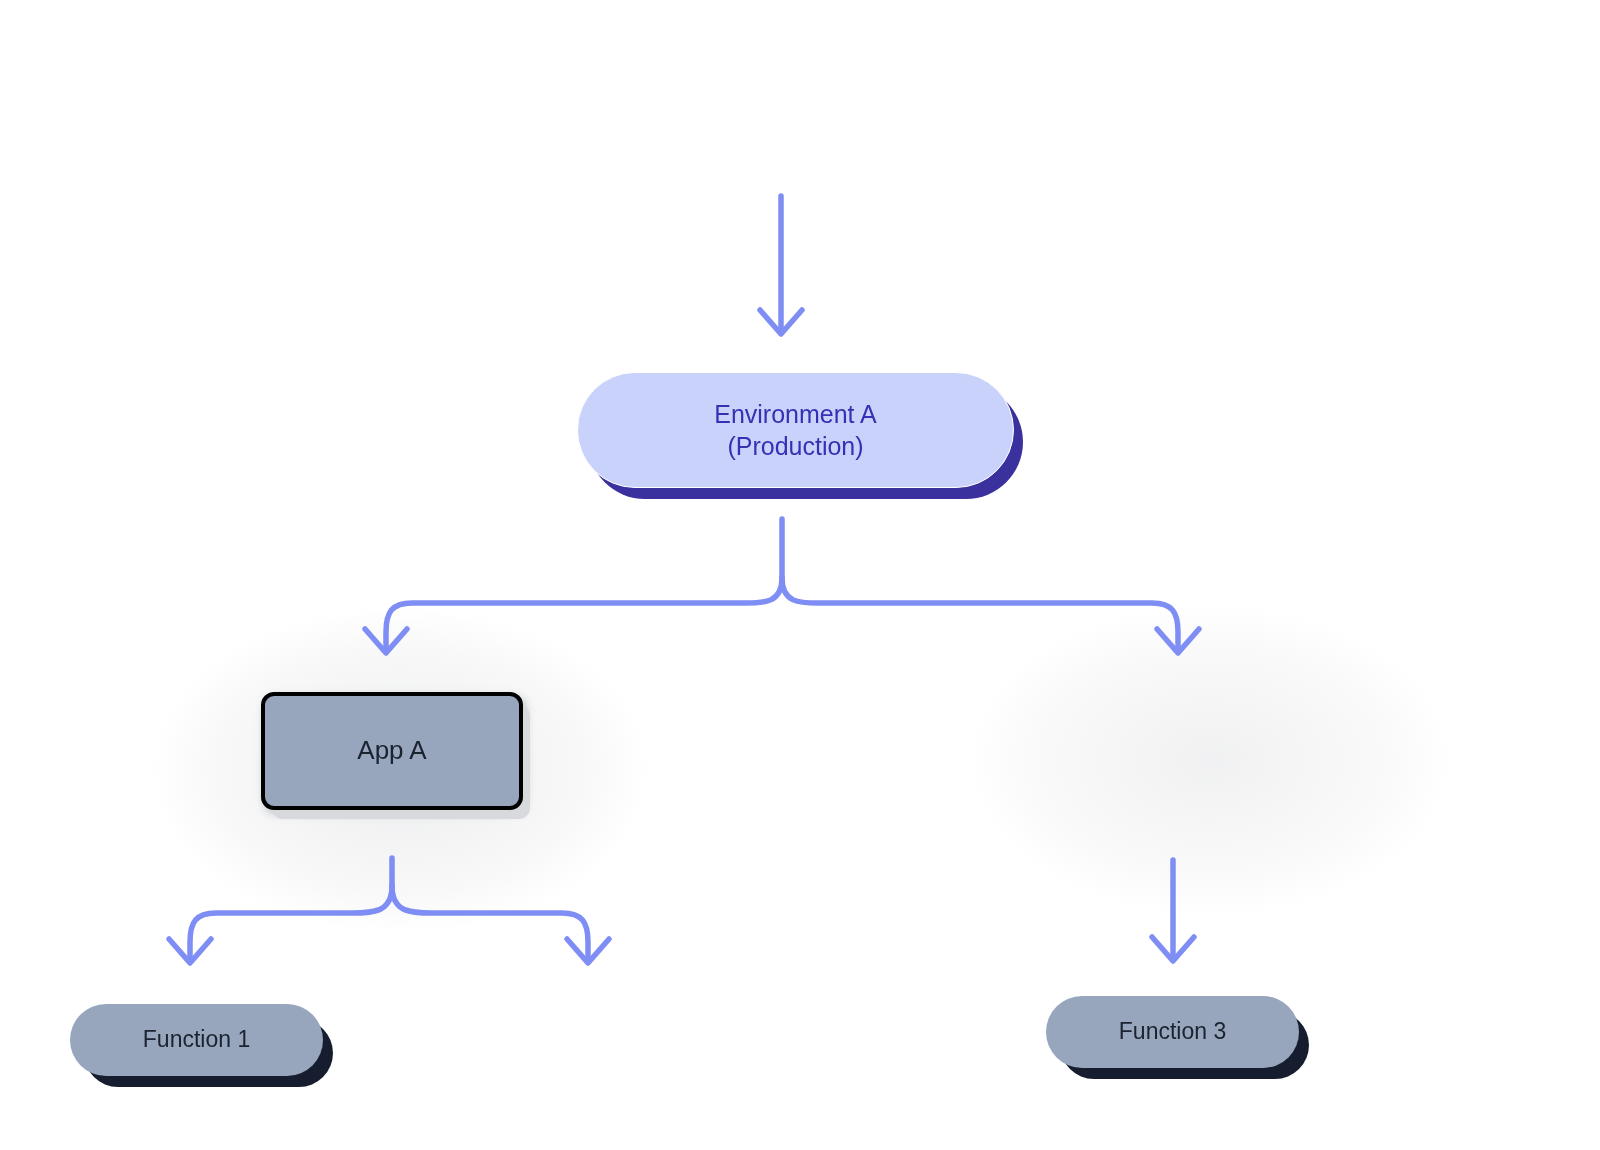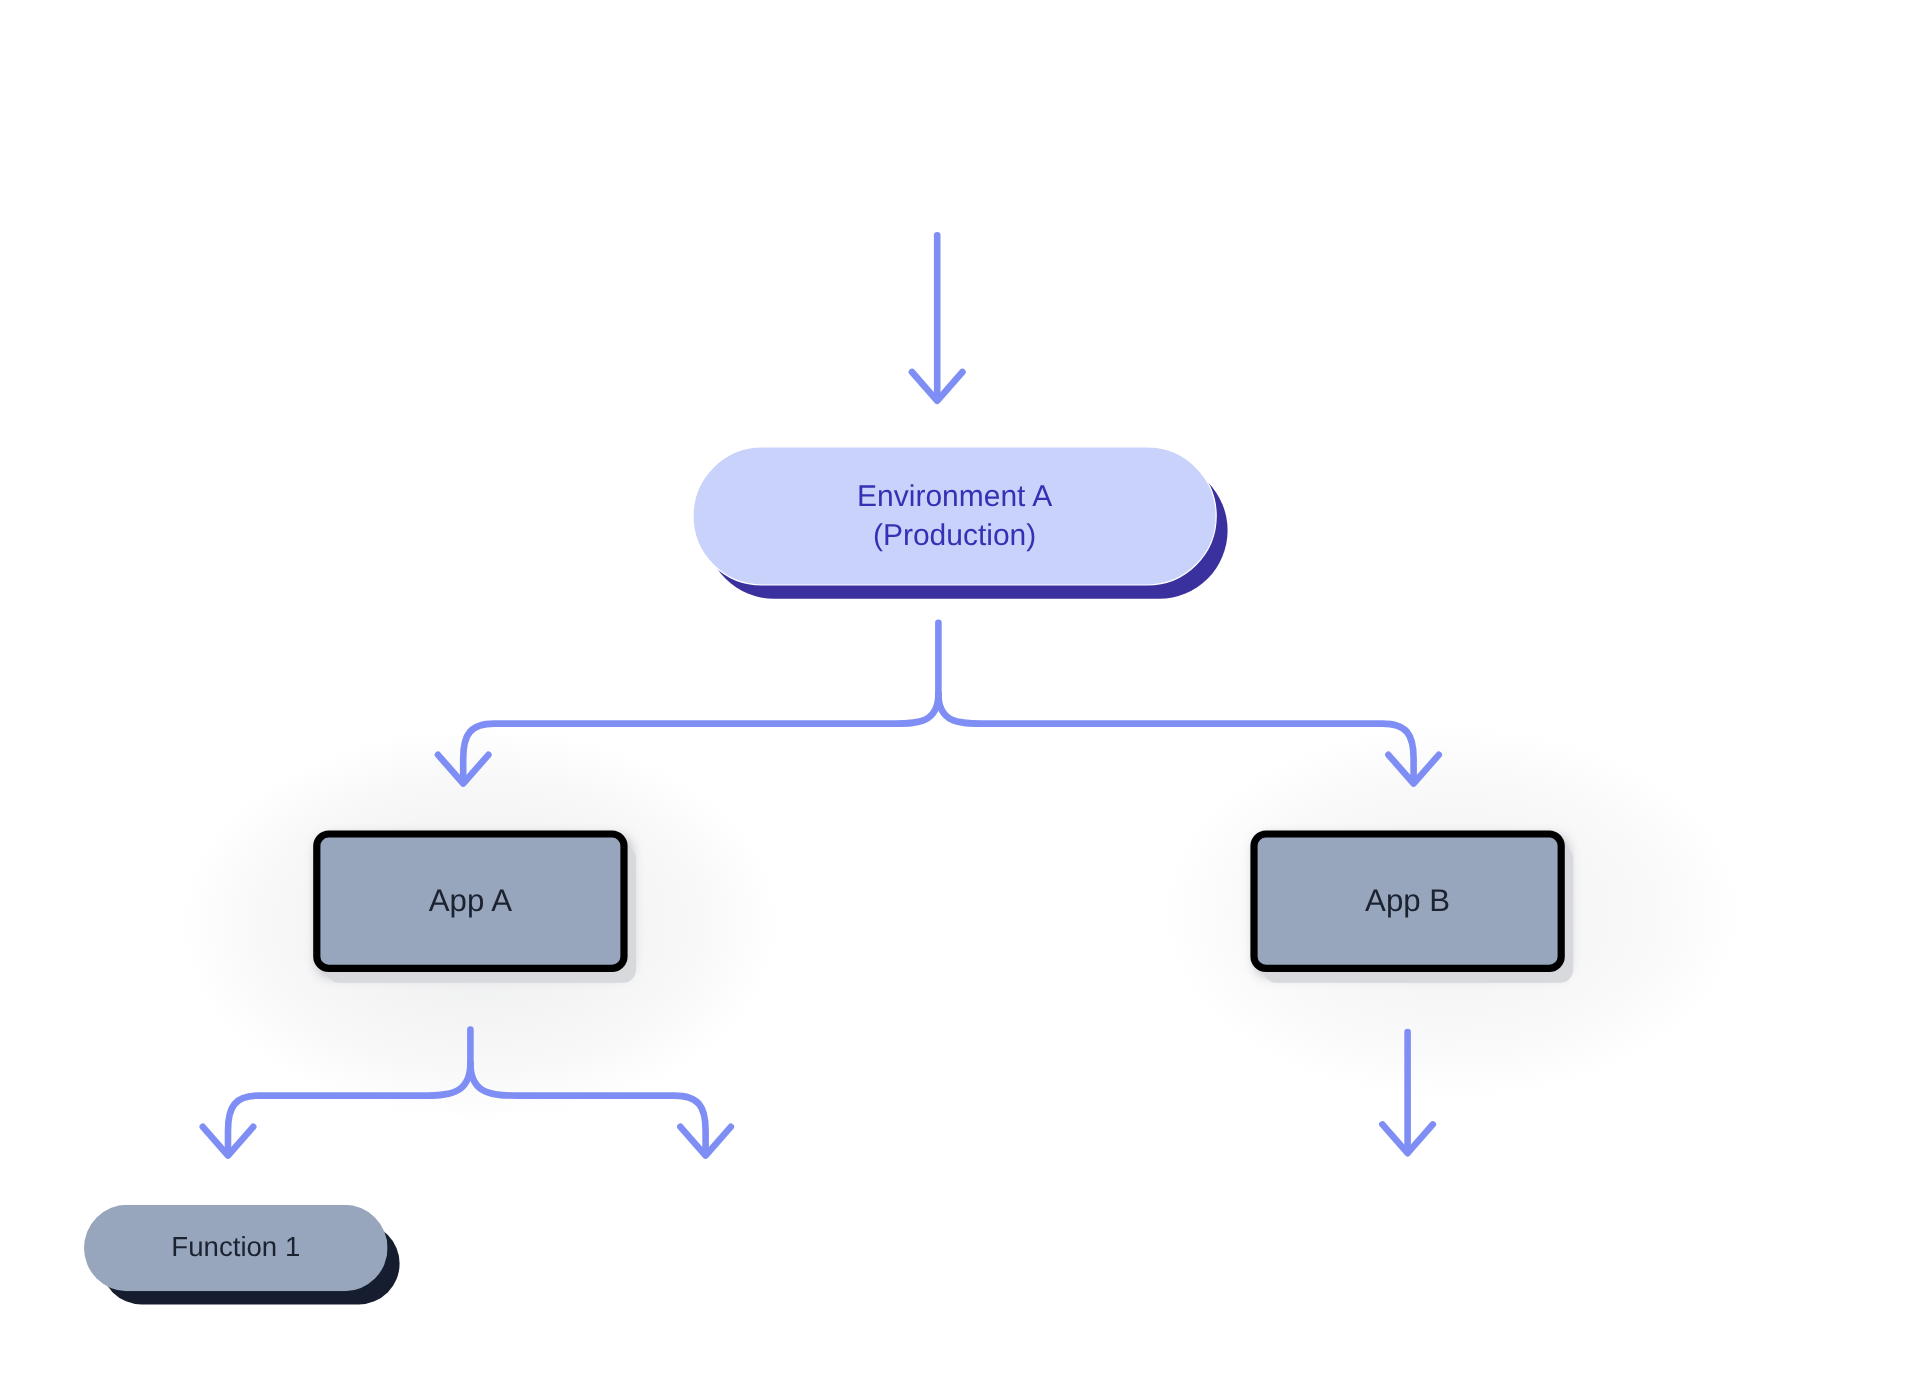--- a/index.html
+++ b/index.html
@@ -69,21 +69,21 @@
     color: #3730b4;
     border: 1.5px solid #ffffff;
     box-shadow: 10px 12px 0 -1px #3a309e;
   }
   
   .node-gray {
     background: #97a5bd;
     color: #1b2230;
   }
   .node-gray.shadow-light {
-    border: 6px solid #000000;
+    border: 4px solid #000000;
     box-shadow: 9px 11px 0 -2px #d8d9dc, 3px 4px 9px rgba(90,95,105,0.35);
   }
   .node-gray.shadow-dark {
     border: 1.5px solid transparent;
     box-shadow: 12px 13px 0 -2px #161d2e;
   }
 
   
   #node-account {
     left: 560px; top: 47px;
@@ -176,23 +176,23 @@
 
   <div id="node-env-a" class="node node-blue">
     <span class="label">Environment A
 (Production)</span>
   </div>
 
   <div id="node-app-a" class="node node-gray shadow-light">
     <span class="label">App A</span>
   </div>
 
-  <div id="node-app-b" class="node node-gray shadow-light">
-    <span class="label">App B</span>
-  </div>
 
   <div id="node-fn-1" class="node node-gray shadow-dark">
     <span class="label">Function 1</span>
   </div>
 
 
+  <div id="node-fn-3" class="node node-gray shadow-dark">
+    <span class="label">Function 3</span>
+  </div>
 
 </div>
 
 </body></html>

